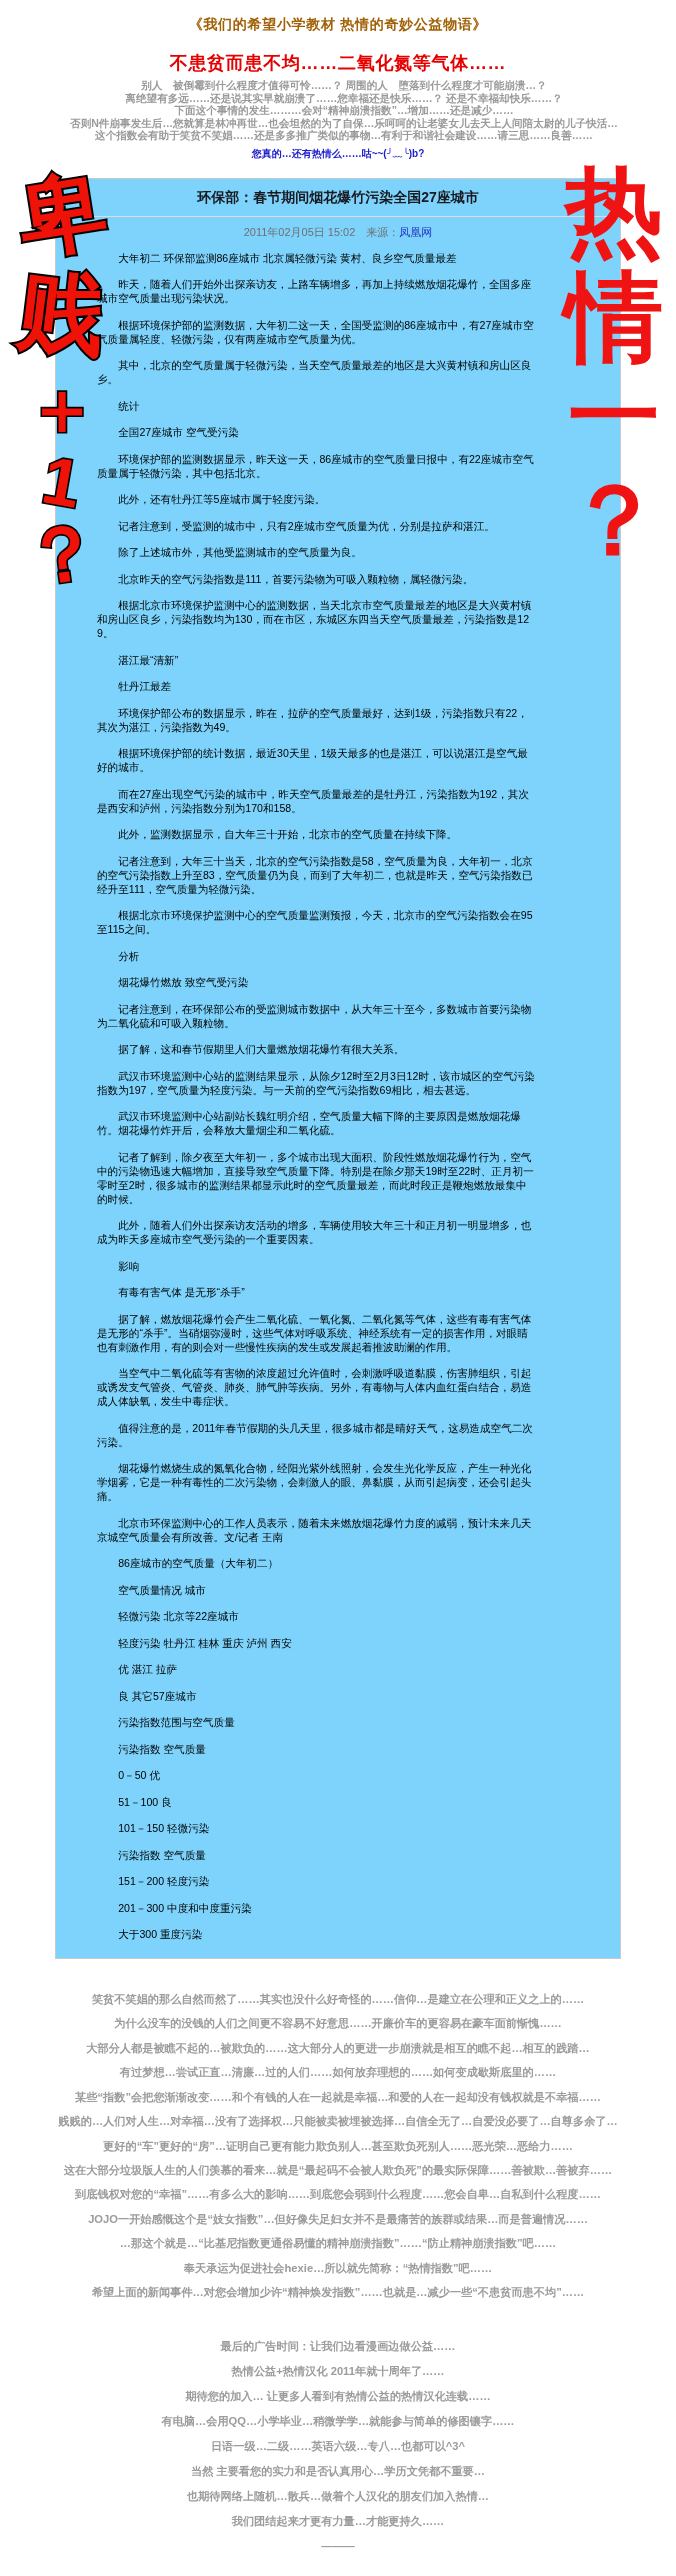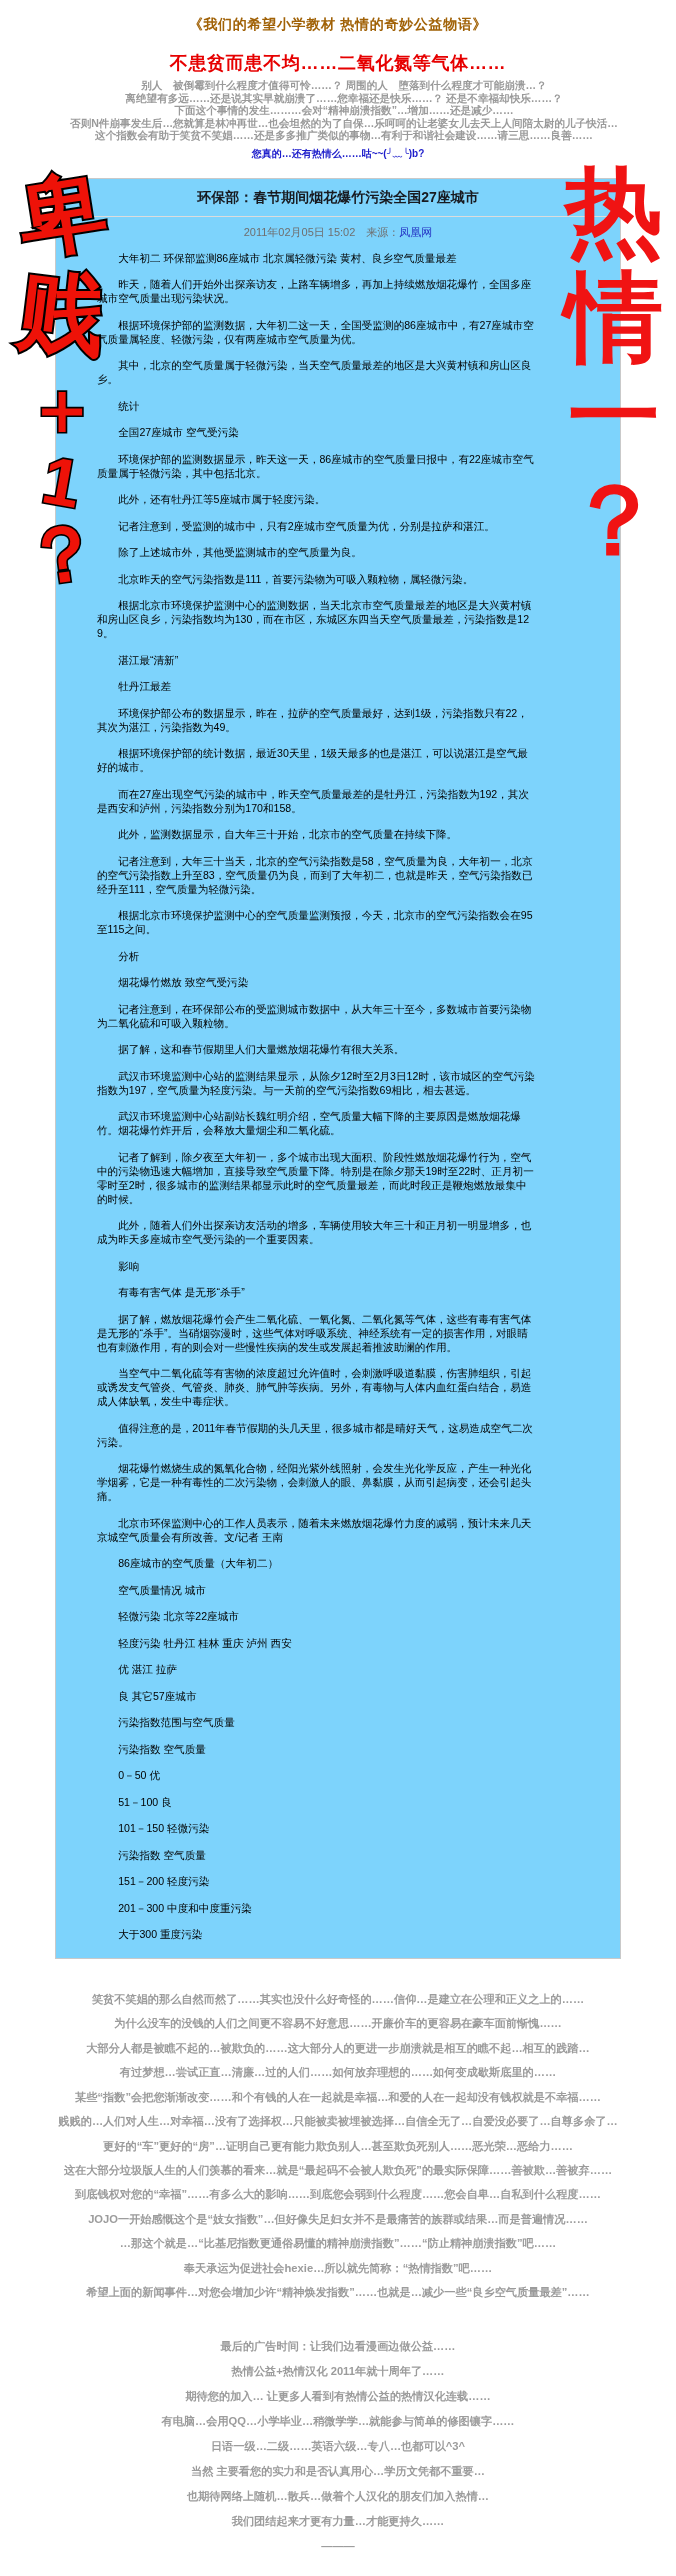--- a/index.html
+++ b/index.html
@@ -160,21 +160,21 @@
       <div class="com-line">大部分人都是被瞧不起的…被欺负的……这大部分人的更进一步崩溃就是相互的瞧不起…相互的践踏…</div>
       <div class="com-line">有过梦想…尝试正直…清廉…过的人们……如何放弃理想的……如何变成歇斯底里的……</div>
       <div class="com-line">某些“指数”会把您渐渐改变……和个有钱的人在一起就是幸福…和爱的人在一起却没有钱权就是不幸福……</div>
       <div class="com-line">贱贱的…人们对人生…对幸福…没有了选择权…只能被卖被埋被选择…自信全无了…自爱没必要了…自尊多余了…</div>
       <div class="com-line">更好的“车”更好的“房”…证明自己更有能力欺负别人…甚至欺负死别人……恶光荣…恶给力……</div>
       <div class="com-line">这在大部分垃圾版人生的人们羡慕的看来…就是“最起码不会被人欺负死”的最实际保障……善被欺…善被弃……</div>
       <div class="com-line">到底钱权对您的“幸福”……有多么大的影响……到底您会弱到什么程度……您会自卑…自私到什么程度……</div>
       <div class="com-line">JOJO一开始感慨这个是“妓女指数”…但好像失足妇女并不是最痛苦的族群或结果…而是普遍情况……</div>
       <div class="com-line">…那这个就是…“比基尼指数更通俗易懂的精神崩溃指数”……“防止精神崩溃指数”吧……</div>
       <div class="com-line">奉天承运为促进社会hexie…所以就先简称：“热情指数”吧……</div>
-      <div class="com-line">希望上面的新闻事件…对您会增加少许“精神焕发指数”……也就是…减少一些“良乡空气质量最差”……</div>
+      <div class="com-line">希望上面的新闻事件…对您会增加少许“精神焕发指数”……也就是…减少一些“不患贫而患不均”……</div>
     </div>
 
   <div class="footer">
     <div class="ftr-lines">
 
     <div class="ftr-line">最后的广告时间：让我们边看漫画边做公益……</div>
         <div class="ftr-line">热情公益+热情汉化 2011年就十周年了……</div>
         <div class="ftr-line">期待您的加入… 让更多人看到有热情公益的热情汉化连载……</div>
         <div class="ftr-line">有电脑…会用QQ…小学毕业…稍微学学…就能参与简单的修图镶字……</div>
         <div class="ftr-line">日语一级…二级……英语六级…专八…也都可以^3^</div>

